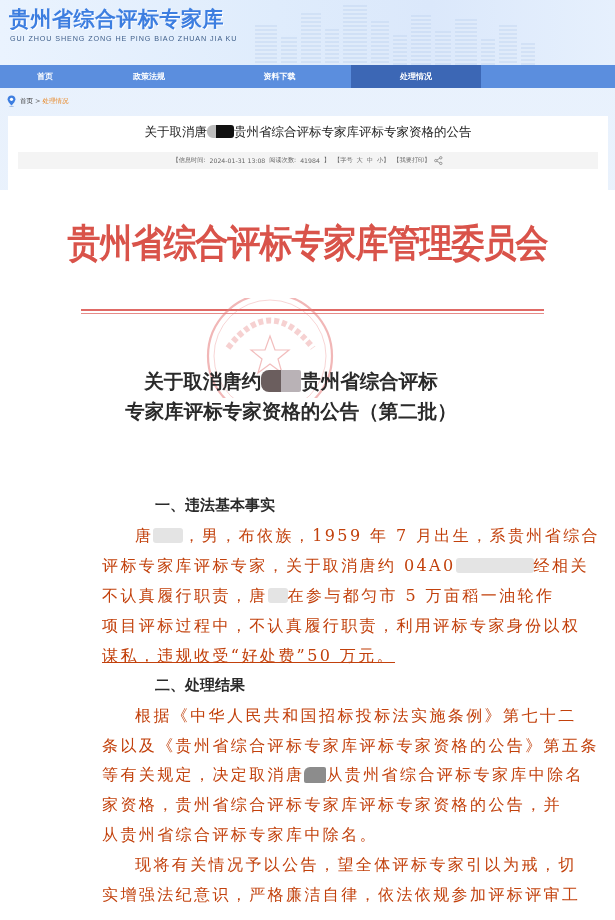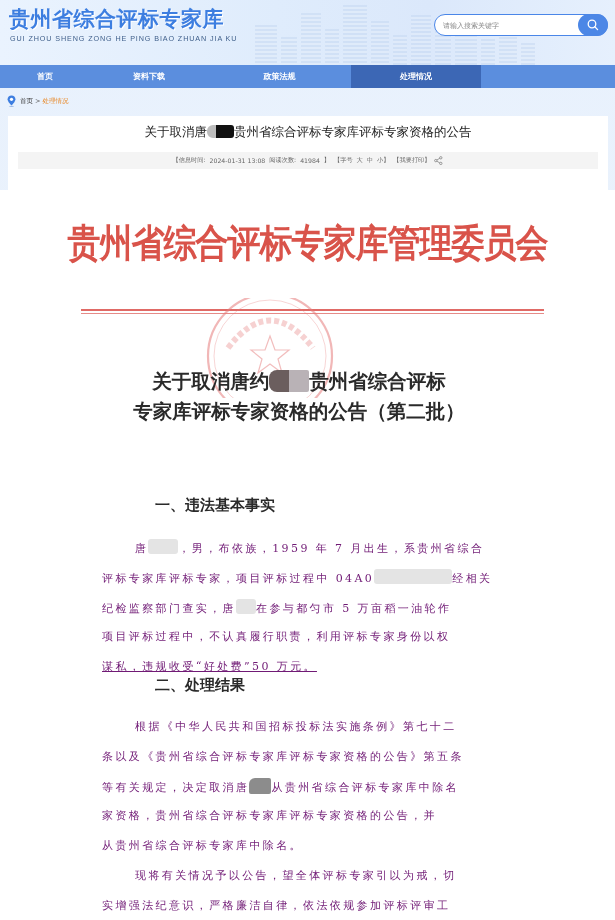--- a/index.html
+++ b/index.html
@@ -89,36 +89,35 @@
     position: absolute; left: 0; top: 218px; width: 615px; text-align: center;
     font-family: "DejaVu Serif", serif; font-size: 33px; font-weight: bold; color: #d9534a;
     letter-spacing: -1px; transform: scaleY(1.15); transform-origin: top center;
   }
   .doc-rule1 { position: absolute; left: 81px; top: 309px; width: 463px; height: 2px; background: #e06a66; }
   .doc-rule2 { position: absolute; left: 81px; top: 313px; width: 463px; height: 1px; background: #e68b88; }
   .stamp {
     position: absolute; left: 203px; top: 298px; width: 135px; height: 100px;
   }
   .doc-heading {
-    position: absolute; left: 16px; width: 566px; text-align: center;
+    position: absolute; left: 8px; width: 566px; text-align: center;
     font-family: "DejaVu Serif", serif; font-size: 19.5px; font-weight: bold; color: #2a2a2a;
   }
   .redact-blob {
     display: inline-block; width: 40px; height: 22px; vertical-align: -4px;
     background: linear-gradient(90deg, #6b5e5e 0 50%, #b9b2b6 50% 100%); border-radius: 8px 2px 2px 8px;
   }
   .sec-head {
     position: absolute; left: 135px; font-family: "DejaVu Sans", sans-serif; font-weight: bold;
     font-size: 15px; color: #2a2a2a; margin-left: 20px;
   }
   .para {
     position: absolute; left: 102px; width: 420px;
-    font-family: "DejaVu Serif", serif; font-size: 11px; color: #701a75; white-space: nowrap;
+    font-family: "DejaVu Serif", serif; font-size: 16px; color: #c2410c; white-space: nowrap;
     letter-spacing: 2.4px;
-    margin-top: 13px;
   }
   .redact-light { display: inline-block; height: 15px; vertical-align: -2px; background: #e4e4e4; border-radius: 3px; }
   .redact-mid { display: inline-block; height: 16px; vertical-align: -3px; background: #8c8c8c; border-radius: 6px 2px 2px 2px; }
 </style>
 </head>
 <body>
 
 <div class="header">
   <div class="skyline">
     <span style="left:0;width:22px;height:40px"></span>
@@ -130,35 +129,26 @@
     <span style="left:138px;width:14px;height:30px"></span>
     <span style="left:156px;width:20px;height:50px"></span>
     <span style="left:180px;width:16px;height:34px"></span>
     <span style="left:200px;width:22px;height:46px"></span>
     <span style="left:226px;width:14px;height:26px"></span>
     <span style="left:244px;width:18px;height:40px"></span>
     <span style="left:266px;width:14px;height:22px"></span>
   </div>
   <div class="logo-title">贵州省综合评标专家库</div>
   <div class="logo-sub">GUI ZHOU SHENG  ZONG HE PING BIAO ZHUAN JIA KU</div>
-  <div class="search">
-    <input class="search-input" type="text" placeholder="请输入搜索关键字" style="">
-    <div class="search-btn">
-      <svg width="12" height="12" viewBox="0 0 12 12">
-        <circle cx="5" cy="5" r="3.8" fill="none" stroke="#fff" stroke-width="1.3"></circle>
-        <line x1="7.8" y1="7.8" x2="10.6" y2="10.6" stroke="#fff" stroke-width="1.3" stroke-linecap="round"></line>
-      </svg>
-    </div>
-  </div>
 </div>
 
 <div class="nav">
   <div class="nav-item">首页</div>
+  <div class="nav-item">政策法规</div>
   <div class="nav-item">资料下载</div>
-  <div class="nav-item">政策法规</div>
   <div class="nav-item active">处理情况</div>
 </div>
 
 <div class="breadcrumb">
   <svg class="pin" width="9" height="12" viewBox="0 0 9 12">
     <path d="M4.5 0.5 C2.2 0.5 0.6 2.2 0.6 4.3 C0.6 7 4.5 10.5 4.5 10.5 C4.5 10.5 8.4 7 8.4 4.3 C8.4 2.2 6.8 0.5 4.5 0.5 Z" fill="#3d7ee0"></path>
     <circle cx="4.5" cy="4.3" r="1.6" fill="#fff"></circle>
     <ellipse cx="4.5" cy="11.3" rx="2.5" ry="0.6" fill="#9bb8e6"></ellipse>
   </svg>
   <span>首页</span>
@@ -208,24 +198,24 @@
   <span>关于取消唐约</span><span class="redact-blob"></span><span>贵州省综合评标</span>
 </div>
 <div class="doc-heading" style="top:398px;">专家库评标专家资格的公告（第二批）</div>
 
 <div class="sec-head" style="top:496px;">一、违法基本事实</div>
 
 <div class="para" style="top:526px;left:135px;">
   <span>唐</span><span class="redact-light" style="width:30px;"></span><span>，男，布依族，1959 年 7 月出生，系贵州省综合</span>
 </div>
 <div class="para" style="top:556px;">
-  <span>评标专家库评标专家，项目评标过程中 04A0</span><span class="redact-light" style="width:78px;"></span><span>经相关</span>
+  <span>评标专家库评标专家，关于取消唐约 04A0</span><span class="redact-light" style="width:78px;"></span><span>经相关</span>
 </div>
 <div class="para" style="top:586px;">
-  <span>纪检监察部门查实，唐</span><span class="redact-light" style="width:20px;"></span><span>在参与都匀市 5 万亩稻一油轮作</span>
+  <span>不认真履行职责，唐</span><span class="redact-light" style="width:20px;"></span><span>在参与都匀市 5 万亩稻一油轮作</span>
 </div>
 <div class="para" style="top:616px;">项目评标过程中，不认真履行职责，利用评标专家身份以权</div>
 <div class="para" style="top:646px;text-decoration:underline;">谋私，违规收受“好处费”50 万元。</div>
 
 <div class="sec-head" style="top:676px;">二、处理结果</div>
 
 <div class="para" style="top:706px;left:135px;">根据《中华人民共和国招标投标法实施条例》第七十二</div>
 <div class="para" style="top:736px;">条以及《贵州省综合评标专家库评标专家资格的公告》第五条</div>
 <div class="para" style="top:765px;">
   <span>等有关规定，决定取消唐</span><span class="redact-mid" style="width:22px;"></span><span>从贵州省综合评标专家库中除名</span>

